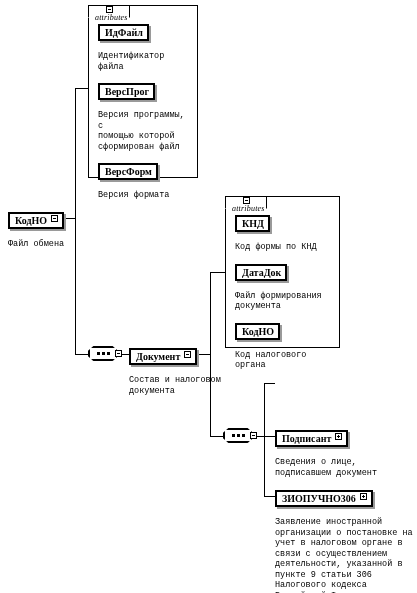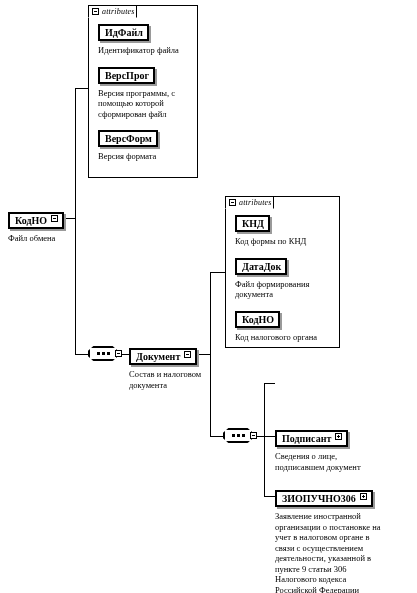--- a/index.html
+++ b/index.html
@@ -44,20 +44,21 @@
     left: -1px;
     height: 13px;
     border: 1px solid #000;
     border-bottom: 1px solid #ffffff;
     background: #ffffff;
     box-sizing: border-box;
     display: flex;
     align-items: center;
     padding: 0 1px 0 3px;
     z-index: 3;
+    flex-direction: column;
   }
   .attr-tab .tab-label {
     font-size: 8px;
     font-style: italic;
     font-family: "Liberation Serif", serif;
     letter-spacing: .2px;
     margin-left: 3px;
     color: #000;
   }
   .attr-body {
@@ -112,23 +113,23 @@
     font-weight: bold;
     font-family: "Liberation Serif", serif;
     white-space: nowrap;
     line-height: 11px;
     color: #000;
   }
   .node-box .pm-box { margin-left: 4px; }
   .node-desc {
     font-size: 8.5px;
     line-height: 10.5px;
-    font-family: Liberation Serif, serif;
+    font-family: Liberation Mono, monospace;
     color: #000;
-    margin-top: 4px;
+    margin-top: 10px;
     white-space: pre-line;
   }
 
   
   .attr-item { margin-bottom: 9px; }
   .attr-item:last-child { margin-bottom: 0; }
 
   
   .seq {
     position: absolute;

